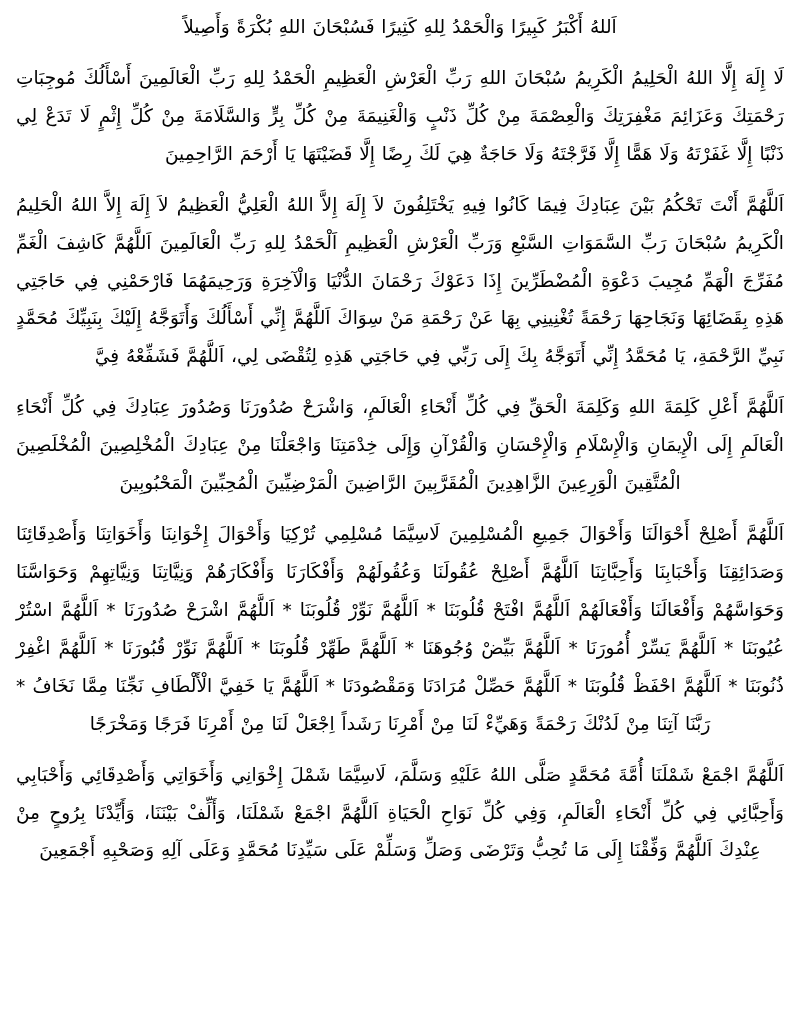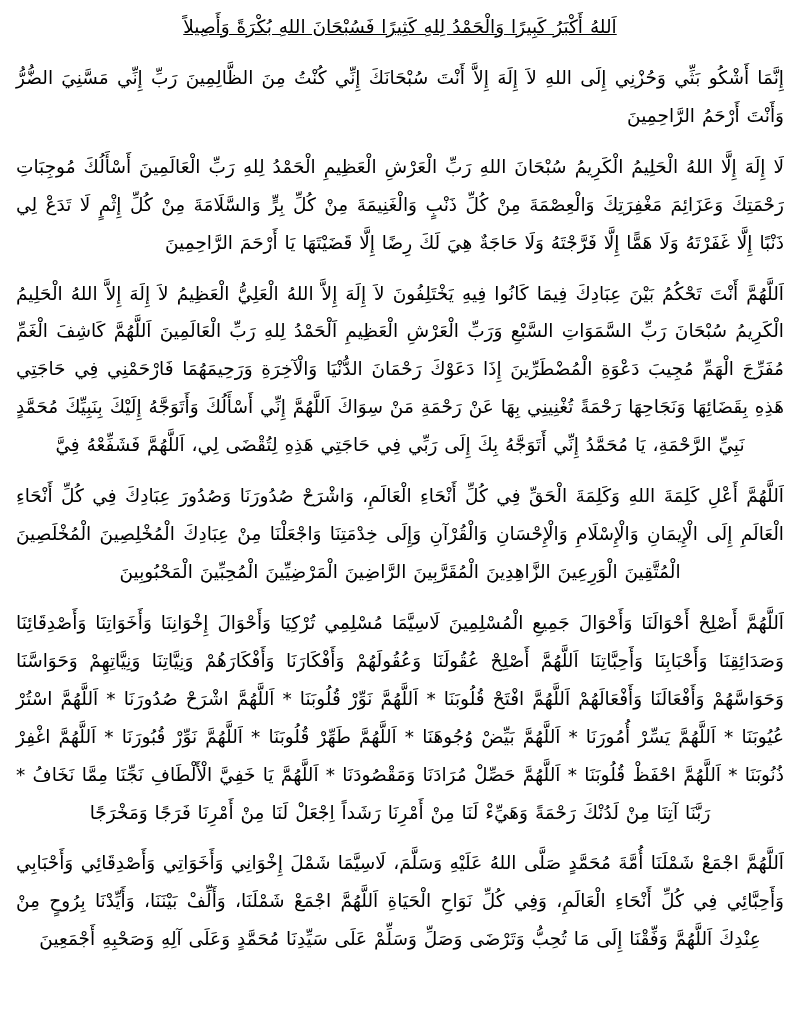--- a/index.html
+++ b/index.html
@@ -28,35 +28,33 @@
   .page p {
     margin: 0 0 13px 0;
     text-align: justify;
     text-align-last: right;
     word-spacing: 1px;
   }
   
   .page p:nth-of-type(1) {
     text-align: right;
     text-align-last: center;
-    text-decoration: underline;
   }
   
   .page p:nth-of-type(4),
   .page p:nth-of-type(5),
   .page p:nth-of-type(6),
   .page p:nth-of-type(7),
   .page p:nth-of-type(8) {
     text-align-last: center;
   }
 </style>
 </head>
 <body>
 
 <div class="page">
   <p>اَللهُ أَكْبَرُ كَبِيرًا وَالْحَمْدُ لِلهِ كَثِيرًا فَسُبْحَانَ اللهِ بُكْرَةً وَأَصِيلاً</p>
-  <p>إِنَّمَا أَشْكُو بَثِّي وَحُزْنِي إِلَى اللهِ لاَ إِلَهَ إِلاَّ أَنْتَ سُبْحَانَكَ إِنِّي كُنْتُ مِنَ الظَّالِمِينَ  رَبِّ إِنِّي مَسَّنِيَ الضُّرُّ وَأَنْتَ أَرْحَمُ الرَّاحِمِينَ</p>
   <p>لَا إِلَهَ إِلَّا اللهُ الْحَلِيمُ الْكَرِيمُ سُبْحَانَ اللهِ رَبِّ الْعَرْشِ الْعَظِيمِ الْحَمْدُ لِلهِ رَبِّ الْعَالَمِينَ أَسْأَلُكَ مُوجِبَاتِ رَحْمَتِكَ وَعَزَائِمَ مَغْفِرَتِكَ وَالْعِصْمَةَ مِنْ كُلِّ ذَنْبٍ وَالْغَنِيمَةَ مِنْ كُلِّ بِرٍّ وَالسَّلَامَةَ مِنْ كُلِّ إِثْمٍ لَا تَدَعْ لِي ذَنْبًا إِلَّا غَفَرْتَهُ وَلَا هَمًّا إِلَّا فَرَّجْتَهُ وَلَا حَاجَةٌ هِيَ لَكَ رِضًا إِلَّا قَضَيْتَهَا يَا أَرْحَمَ الرَّاحِمِينَ</p>
   <p>اَللَّهُمَّ أَنْتَ تَحْكُمُ بَيْنَ عِبَادِكَ فِيمَا كَانُوا فِيهِ يَخْتَلِفُونَ لاَ إِلَهَ إِلاَّ اللهُ الْعَلِيُّ الْعَظِيمُ لاَ إِلَهَ إِلاَّ اللهُ الْحَلِيمُ الْكَرِيمُ سُبْحَانَ رَبِّ السَّمَوَاتِ السَّبْعِ وَرَبِّ الْعَرْشِ الْعَظِيمِ اَلْحَمْدُ لِلهِ رَبِّ الْعَالَمِينَ اَللَّهُمَّ كَاشِفَ الْغَمِّ مُفَرِّجَ الْهَمِّ مُجِيبَ دَعْوَةِ الْمُضْطَرِّينَ إِذَا دَعَوْكَ رَحْمَانَ الدُّنْيَا وَالْآخِرَةِ وَرَحِيمَهُمَا فَارْحَمْنِي فِي حَاجَتِي هَذِهِ بِقَضَائِهَا وَنَجَاحِهَا رَحْمَةً تُغْنِينِي بِهَا عَنْ رَحْمَةِ مَنْ سِوَاكَ اَللَّهُمَّ إِنِّي أَسْأَلُكَ وَأَتَوَجَّهُ إِلَيْكَ بِنَبِيِّكَ مُحَمَّدٍ نَبِيِّ الرَّحْمَةِ، يَا مُحَمَّدُ إِنِّي أَتَوَجَّهُ بِكَ إِلَى رَبِّي فِي حَاجَتِي هَذِهِ لِتُقْضَى لِي، اَللَّهُمَّ فَشَفِّعْهُ فِيَّ</p>
   <p>اَللَّهُمَّ أَعْلِ كَلِمَةَ اللهِ وَكَلِمَةَ الْحَقِّ فِي كُلِّ أَنْحَاءِ الْعَالَمِ، وَاشْرَحْ صُدُورَنَا وَصُدُورَ عِبَادِكَ فِي كُلِّ أَنْحَاءِ الْعَالَمِ إِلَى الْإِيمَانِ وَالْإِسْلَامِ وَالْإِحْسَانِ وَالْقُرْآنِ وَإِلَى خِدْمَتِنَا وَاجْعَلْنَا مِنْ عِبَادِكَ الْمُخْلِصِينَ الْمُخْلَصِينَ الْمُتَّقِينَ الْوَرِعِينَ الزَّاهِدِينَ الْمُقَرَّبِينَ الرَّاضِينَ الْمَرْضِيِّينَ الْمُحِبِّينَ الْمَحْبُوبِينَ</p>
   <p>اَللَّهُمَّ أَصْلِحْ أَحْوَالَنَا وَأَحْوَالَ جَمِيعِ الْمُسْلِمِينَ لَاسِيَّمَا مُسْلِمِي تُرْكِيَا وَأَحْوَالَ إِخْوَانِنَا وَأَخَوَاتِنَا وَأَصْدِقَائِنَا وَصَدَائِقِنَا وَأَحْبَابِنَا وَأَحِبَّاتِنَا اَللَّهُمَّ أَصْلِحْ عُقُولَنَا وَعُقُولَهُمْ وَأَفْكَارَنَا وَأَفْكَارَهُمْ وَنِيَّاتِنَا وَنِيَّاتِهِمْ وَحَوَاسَّنَا وَحَوَاسَّهُمْ وَأَفْعَالَنَا وَأَفْعَالَهُمْ اَللَّهُمَّ افْتَحْ قُلُوبَنَا * اَللَّهُمَّ نَوِّرْ قُلُوبَنَا * اَللَّهُمَّ اشْرَحْ صُدُورَنَا * اَللَّهُمَّ اسْتُرْ عُيُوبَنَا * اَللَّهُمَّ يَسِّرْ أُمُورَنَا * اَللَّهُمَّ بَيِّضْ وُجُوهَنَا * اَللَّهُمَّ طَهِّرْ قُلُوبَنَا * اَللَّهُمَّ نَوِّرْ قُبُورَنَا * اَللَّهُمَّ اغْفِرْ ذُنُوبَنَا * اَللَّهُمَّ احْفَظْ قُلُوبَنَا * اَللَّهُمَّ حَصِّلْ مُرَادَنَا وَمَقْصُودَنَا * اَللَّهُمَّ يَا خَفِيَّ الْأَلْطَافِ نَجِّنَا مِمَّا نَخَافُ * رَبَّنَا آتِنَا مِنْ لَدُنْكَ رَحْمَةً وَهَيِّءْ لَنَا مِنْ أَمْرِنَا رَشَداً اِجْعَلْ لَنَا مِنْ أَمْرِنَا فَرَجًا وَمَخْرَجًا</p>
   <p>اَللَّهُمَّ اجْمَعْ شَمْلَنَا أُمَّةَ مُحَمَّدٍ صَلَّى اللهُ عَلَيْهِ وَسَلَّمَ، لَاسِيَّمَا شَمْلَ إِخْوَانِي وَأَخَوَاتِي وَأَصْدِقَائِي وَأَحْبَابِي وَأَحِبَّائِي فِي كُلِّ أَنْحَاءِ الْعَالَمِ، وَفِي كُلِّ نَوَاحِ الْحَيَاةِ اَللَّهُمَّ اجْمَعْ شَمْلَنَا، وَأَلِّفْ بَيْنَنَا، وَأَيِّدْنَا بِرُوحٍ مِنْ عِنْدِكَ اَللَّهُمَّ وَفِّقْنَا إِلَى مَا تُحِبُّ وَتَرْضَى وَصَلِّ وَسَلِّمْ عَلَى سَيِّدِنَا مُحَمَّدٍ وَعَلَى آلِهِ وَصَحْبِهِ أَجْمَعِينَ</p>
 </div>
 
 </body></html>

